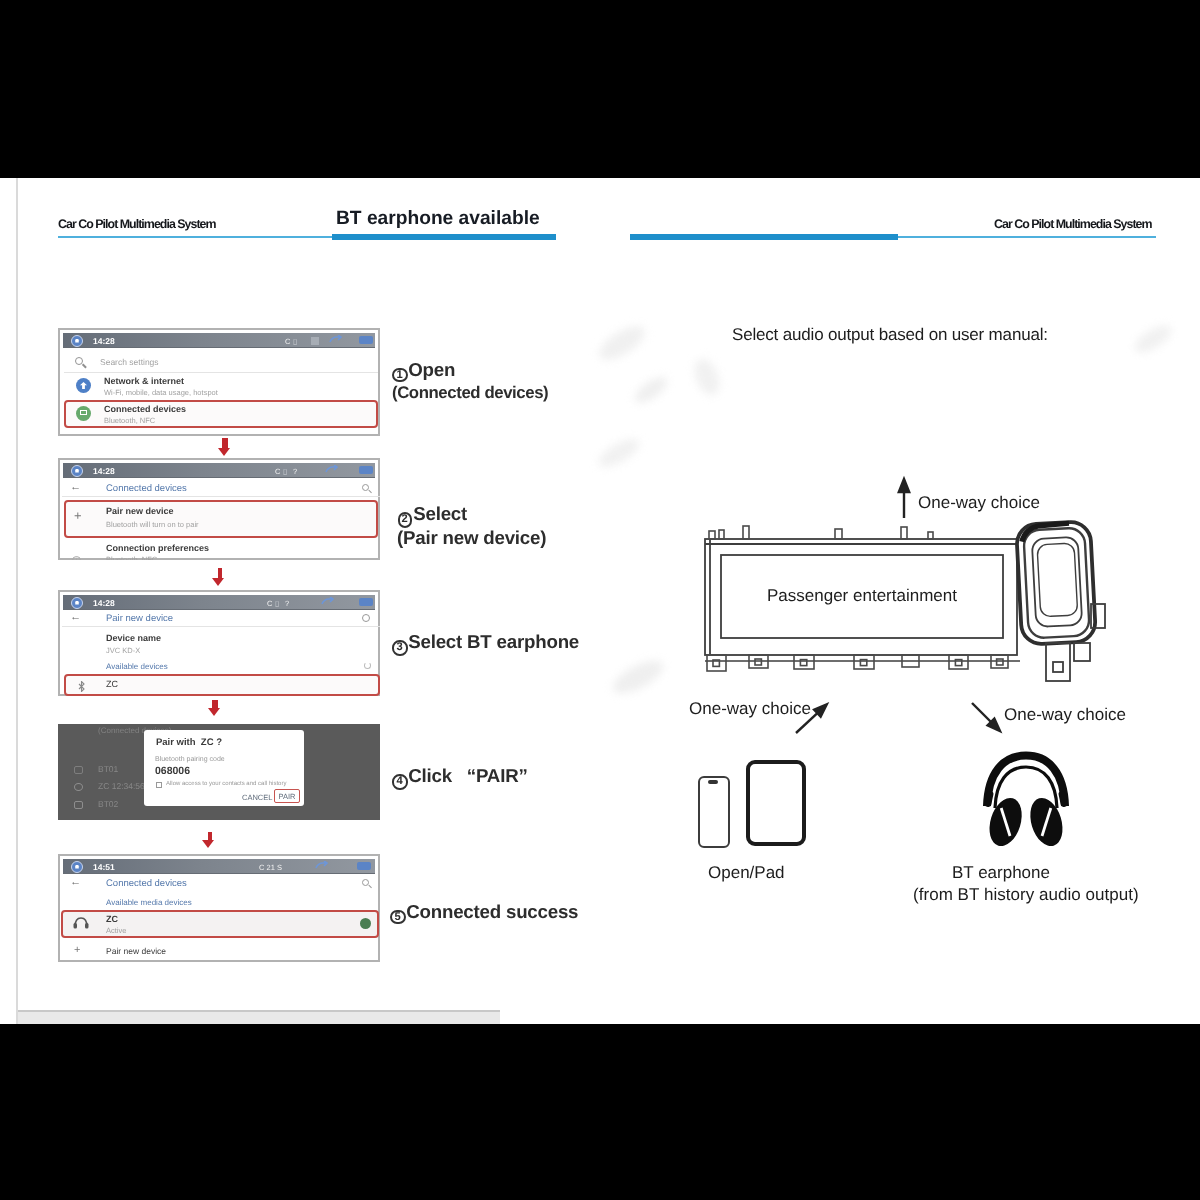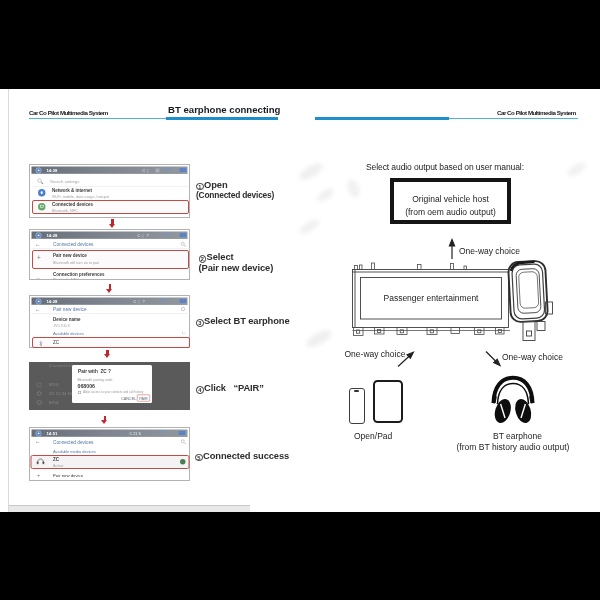--- a/index.html
+++ b/index.html
@@ -40,21 +40,21 @@
 </style>
 </head>
 <body>
 <div id="pg">
 <div class="abs" id="topbar"></div>
 <div class="abs" id="botbar"></div>
 <div class="abs" id="ledge"></div>
 <div class="abs" id="botgray"></div>
 
 <div class="abs hsmall" style="left:29px;top:109px">Car Co Pilot Multimedia System</div>
-<div class="abs htitle" id="ltitle" style="left:168px;top:104px;font-size:9.6px">BT earphone connecting</div>
+<div class="abs htitle" id="ltitle" style="left:168px;top:104px;font-size:9.6px">BT earphone available</div>
 <div class="abs bluethin" style="left:29px;top:117.5px;width:137px"></div>
 <div class="abs bluethick" style="left:166px;top:117px;width:112px"></div>
 
 <div class="abs hsmall" style="left:497px;top:109px">Car Co Pilot Multimedia System</div>
 <div class="abs bluethick" style="left:315px;top:117px;width:134px"></div>
 <div class="abs bluethin" style="left:449px;top:117.5px;width:129px"></div>
 
 
 <div class="abs ann" style="left:196px;top:179.5px"><span class="cnum">1</span>Open<br><span style="font-size:8.4px;letter-spacing:-0.2px">(Connected devices)</span></div>
 <div class="abs ann" style="left:198.5px;top:252px"><span class="cnum">2</span>Select<br>(Pair new device)</div>
@@ -80,28 +80,25 @@
     </div>
 
 <div class="abs" style="left:298px;top:166px;width:26px;height:11px;background:#f0f0f0;border-radius:50%;transform:rotate(-32deg);filter:blur(2px)"></div>
 <div class="abs" style="left:316px;top:191px;width:19px;height:8px;background:#efefef;border-radius:50%;transform:rotate(-35deg);filter:blur(2px)"></div>
 <div class="abs" style="left:298px;top:222px;width:23px;height:9px;background:#f1f1f1;border-radius:50%;transform:rotate(-30deg);filter:blur(2px)"></div>
 <div class="abs" style="left:566px;top:165px;width:21px;height:9px;background:#f1f1f1;border-radius:50%;transform:rotate(-32deg);filter:blur(2px)"></div>
 <div class="abs" style="left:348px;top:179px;width:11px;height:19px;background:#f1f1f1;border-radius:50%;transform:rotate(-22deg);filter:blur(2px)"></div>
 <div class="abs" style="left:305px;top:333px;width:28px;height:11px;background:#efefef;border-radius:50%;transform:rotate(-28deg);filter:blur(2.2px)"></div>
 
 <div class="abs txt" style="left:366px;top:162px;letter-spacing:-0.09px">Select audio output based on user manual:</div>
-<div class="abs" style="left:390px;top:178px;width:121px;height:46px;border:4px solid #151515;text-align:center">
-  <div class="txt" style="margin-top:11px;line-height:12.5px;white-space:normal">Original vehicle host<br>(from oem audio output)</div>
-</div>
 <div class="abs txt" style="left:459px;top:246px">One-way choice</div>
 <div class="abs txt" style="left:344.5px;top:348.5px">One-way choice</div>
 <div class="abs txt" style="left:502px;top:351.5px">One-way choice</div>
 <div class="abs txt" style="left:354px;top:431px">Open/Pad</div>
-<div class="abs txt" style="left:493px;top:430.5px">BT earphone</div>
+<div class="abs txt" style="left:476px;top:430.5px">BT earphone</div>
 <div class="abs txt" style="left:456.5px;top:441.5px;letter-spacing:0.02px">(from BT history audio output)</div>
 
 <div class="abs" style="left:348.5px;top:388px;width:16px;height:35.5px;border:1.1px solid #3c3c3c;border-radius:3px">
   <div class="abs" style="left:4.2px;top:1.2px;width:5.6px;height:1.8px;background:#333;border-radius:1px"></div>
 </div>
 <div class="abs" style="left:372.5px;top:380px;width:30px;height:42.5px;border:2.2px solid #1c1c1c;border-radius:4.5px"></div>
 
 <svg class="abs" style="left:330px;top:230px" width="260" height="145" viewBox="330 230 260 145">
  <g stroke="#222" stroke-width="1.2" fill="#222">
   <line x1="452" y1="259" x2="452" y2="244.5"></line>

